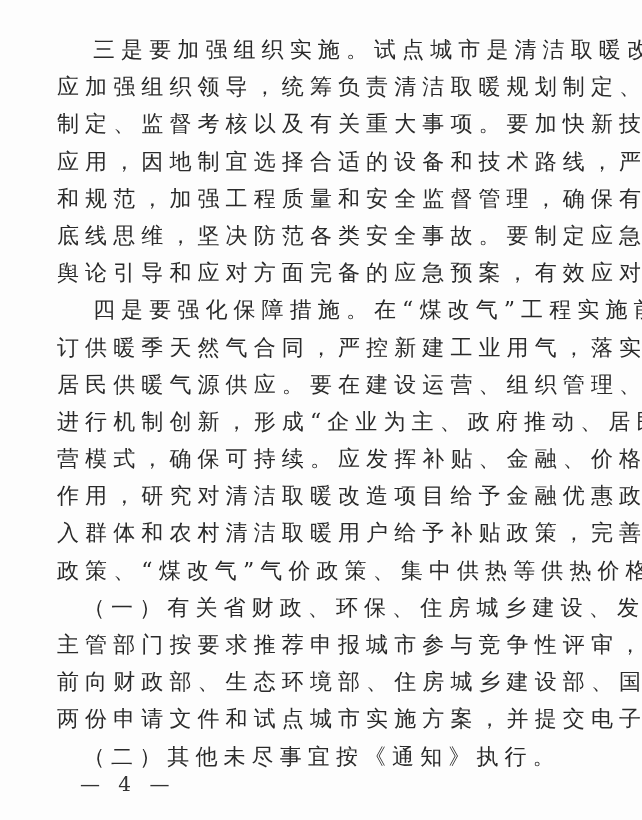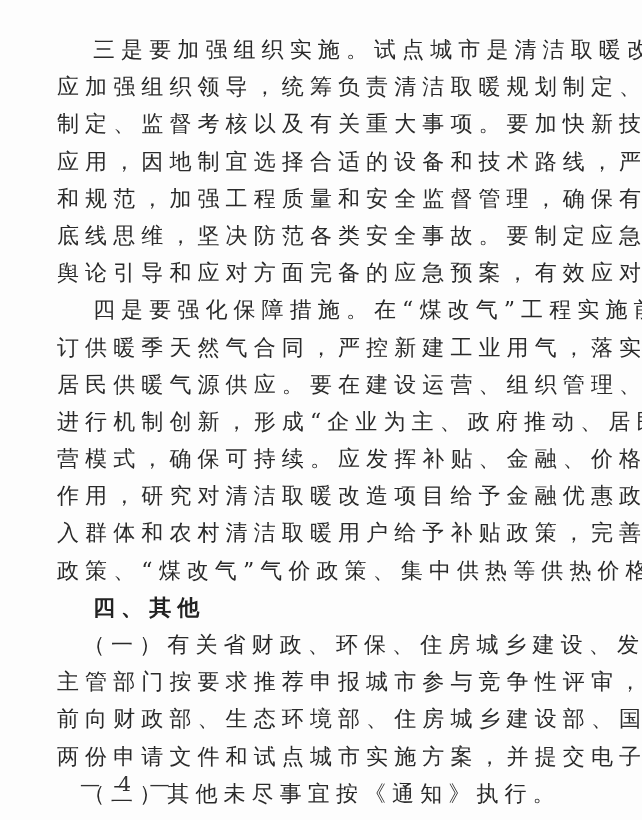--- a/index.html
+++ b/index.html
@@ -59,21 +59,20 @@
     <div class="line indent">四是要强化保障措施。在“煤改气”工程实施前，要组织签</div>
     <div class="line">订供暖季天然气合同，严控新建工业用气，落实储气要求，确保</div>
     <div class="line">居民供暖气源供应。要在建设运营、组织管理、资金投入等方面</div>
     <div class="line">进行机制创新，形成“企业为主、政府推动、居民可承受”的运</div>
     <div class="line">营模式，确保可持续。应发挥补贴、金融、价格等经济政策综合</div>
     <div class="line">作用，研究对清洁取暖改造项目给予金融优惠政策，对城镇低收</div>
     <div class="line">入群体和农村清洁取暖用户给予补贴政策，完善“煤改电”电价</div>
     <div class="line">政策、“煤改气”气价政策、集中供热等供热价格政策，扩大市场</div>
   </div>
 
-  <div class="line indent heading">四、其他</div>
 
   <div>
     <div class="line indent" style="padding-left:26px;">（一）有关省财政、环保、住房城乡建设、发展改革（能源）</div>
     <div class="line">主管部门按要求推荐申报城市参与竞争性评审，于2018年8月3日</div>
     <div class="line">前向财政部、生态环境部、住房城乡建设部、国家能源局各提交</div>
     <div class="line">两份申请文件和试点城市实施方案，并提交电子版。</div>
   </div>
 
   <div>
     <div class="line indent" style="padding-left:26px;">（二）其他未尽事宜按《通知》执行。</div>

